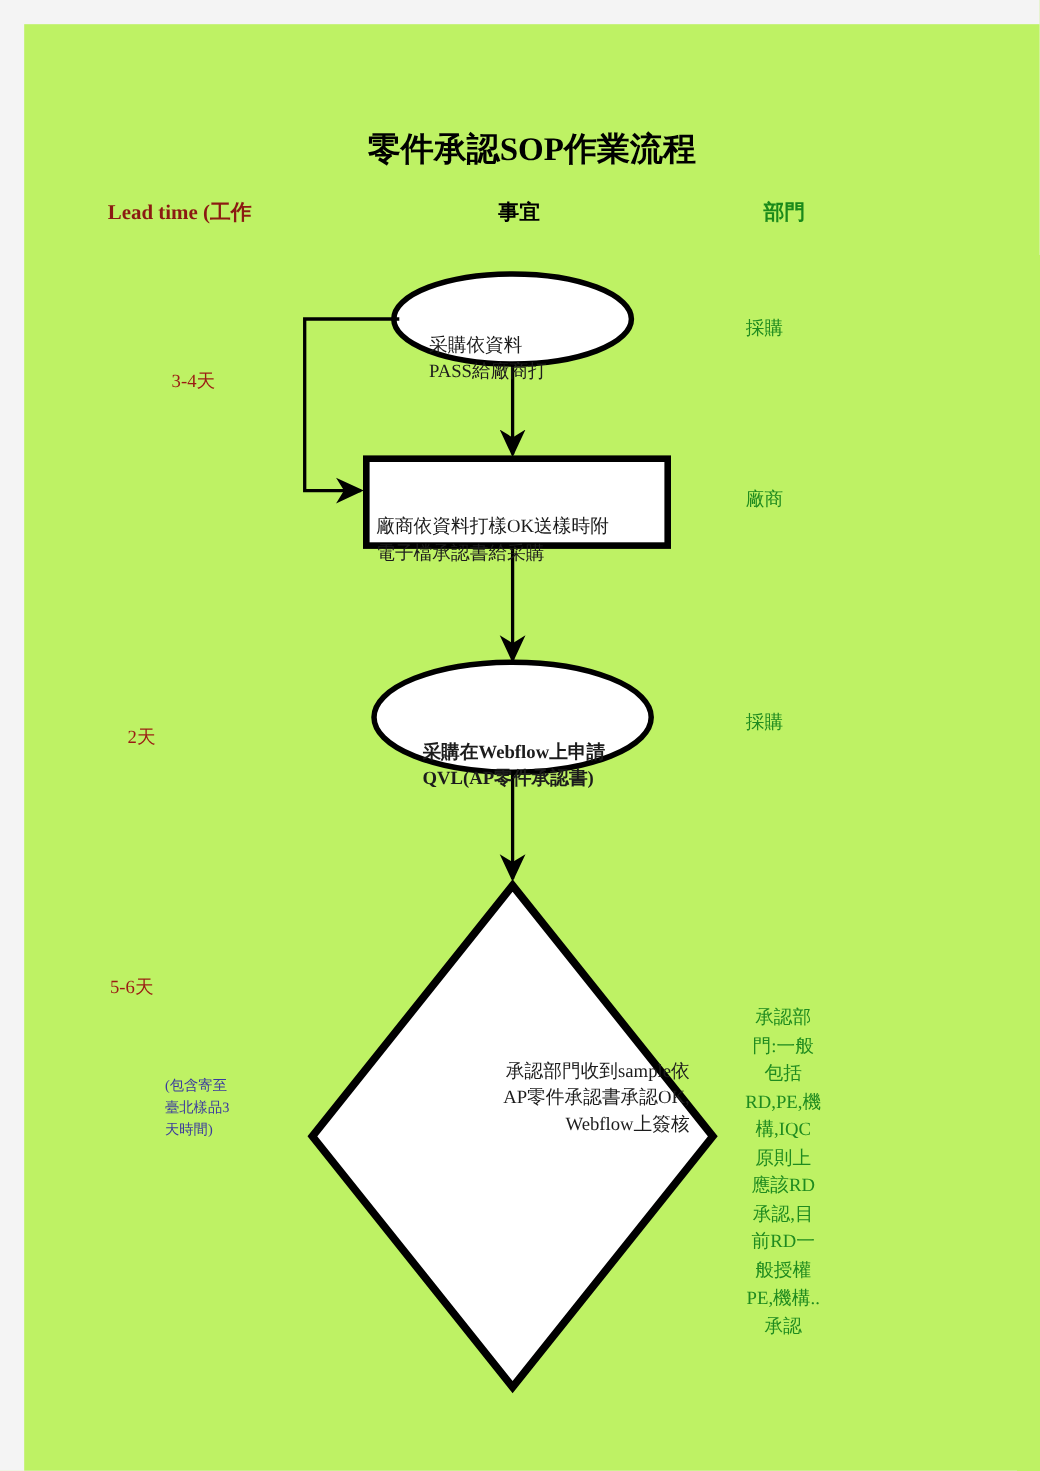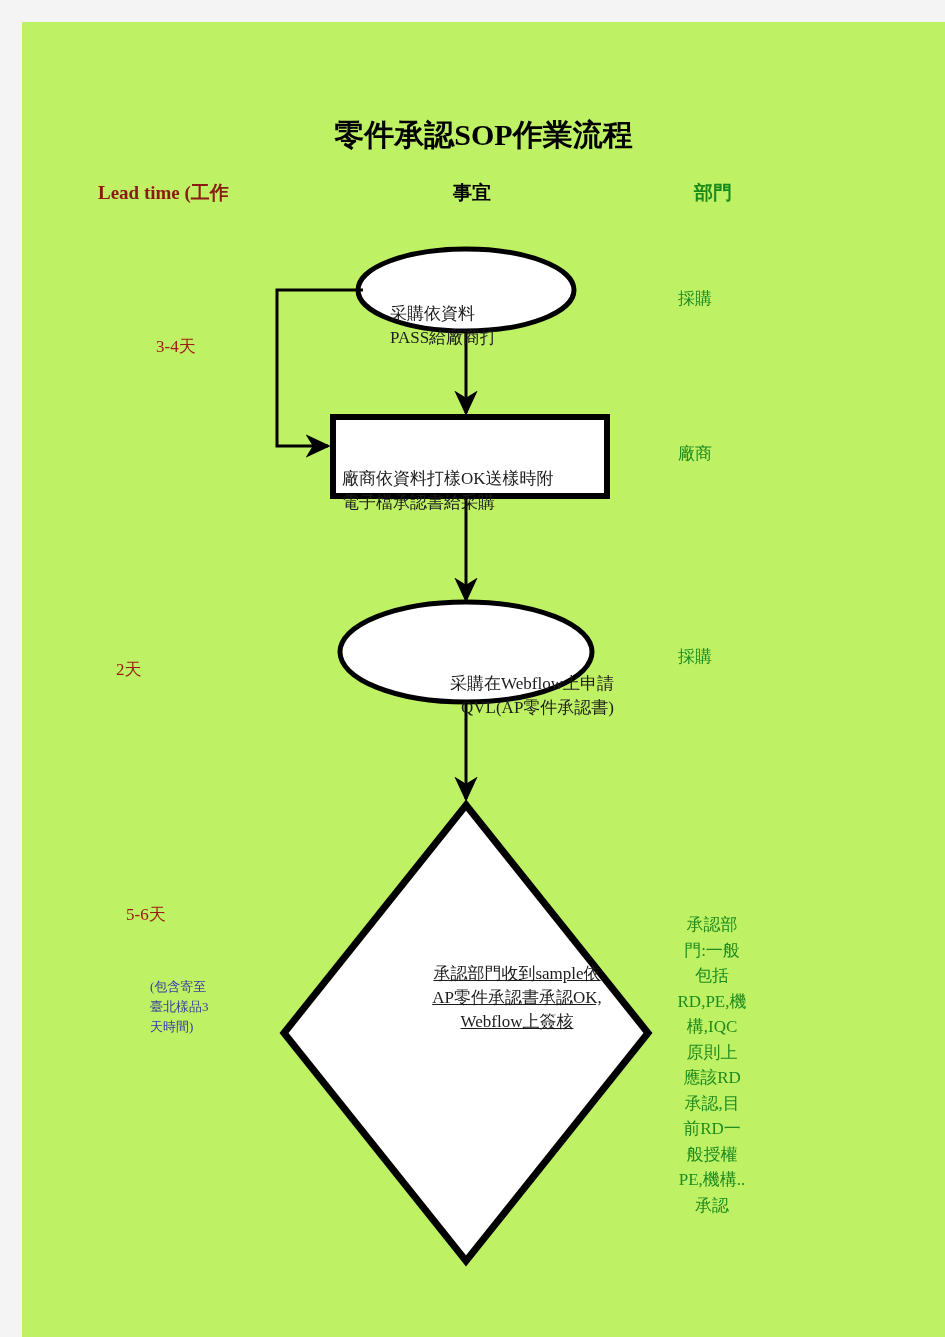--- a/index.html
+++ b/index.html
@@ -68,21 +68,21 @@
     color: #9b1b13;
     white-space: nowrap;
   }
   .dept-label {
     font-size: 17px;
     color: #1f8b1f;
     white-space: nowrap;
   }
   #leadtime-1 { left: 88px; top: 313px; margin-left: 46px; }
   #leadtime-2 { left: 94px; top: 592px; margin-top: 44px; }
-  #leadtime-3 { left: 104px; top: 864px; margin-top: 17px; }
+  #leadtime-3 { left: 78px; top: 864px; }
 
   #note-taipei {
     left: 128px;
     top: 955px;
     width: 120px;
     text-align: left;
     font-size: 13px;
     line-height: 20px;
     color: #3b3b9e;
   }
@@ -126,28 +126,28 @@
   #rect-1-text {
     left: 320px;
     top: 405px;
     width: 270px;
     text-align: left;
   }
   #ellipse-2-text {
     left: 362px;
     top: 610px;
     width: 230px;
-    text-align: right;
+    text-align: left;
+    font-weight: bold;
   }
   #diamond-1-text {
     left: 385px;
     top: 900px;
     width: 220px;
-    text-align: center;
-    text-decoration: underline;
+    text-align: right;
   }
 </style>
 </head>
 <body>
 
 <div id="page">
 
   <div class="abs" id="chart-title">零件承認SOP作業流程</div>
 
   <div class="abs" id="col-head-leadtime">Lead time (工作</div>

